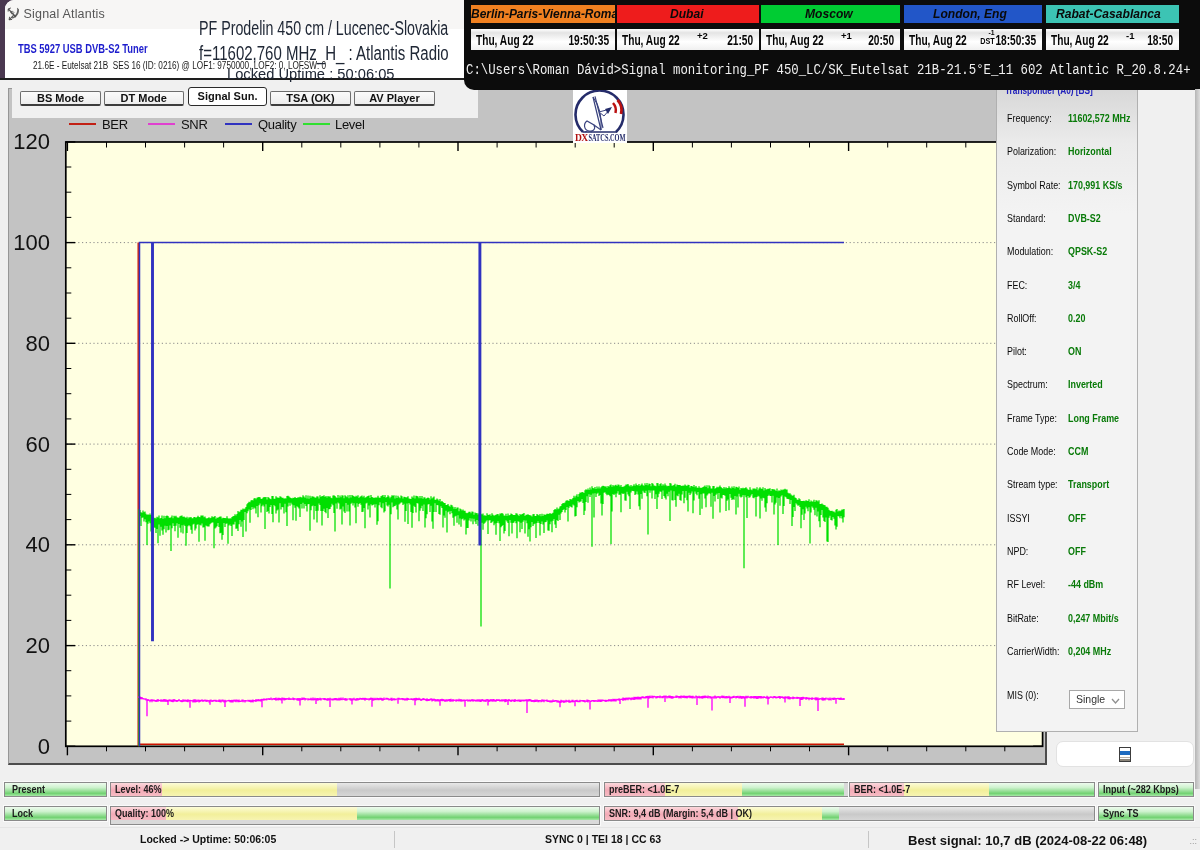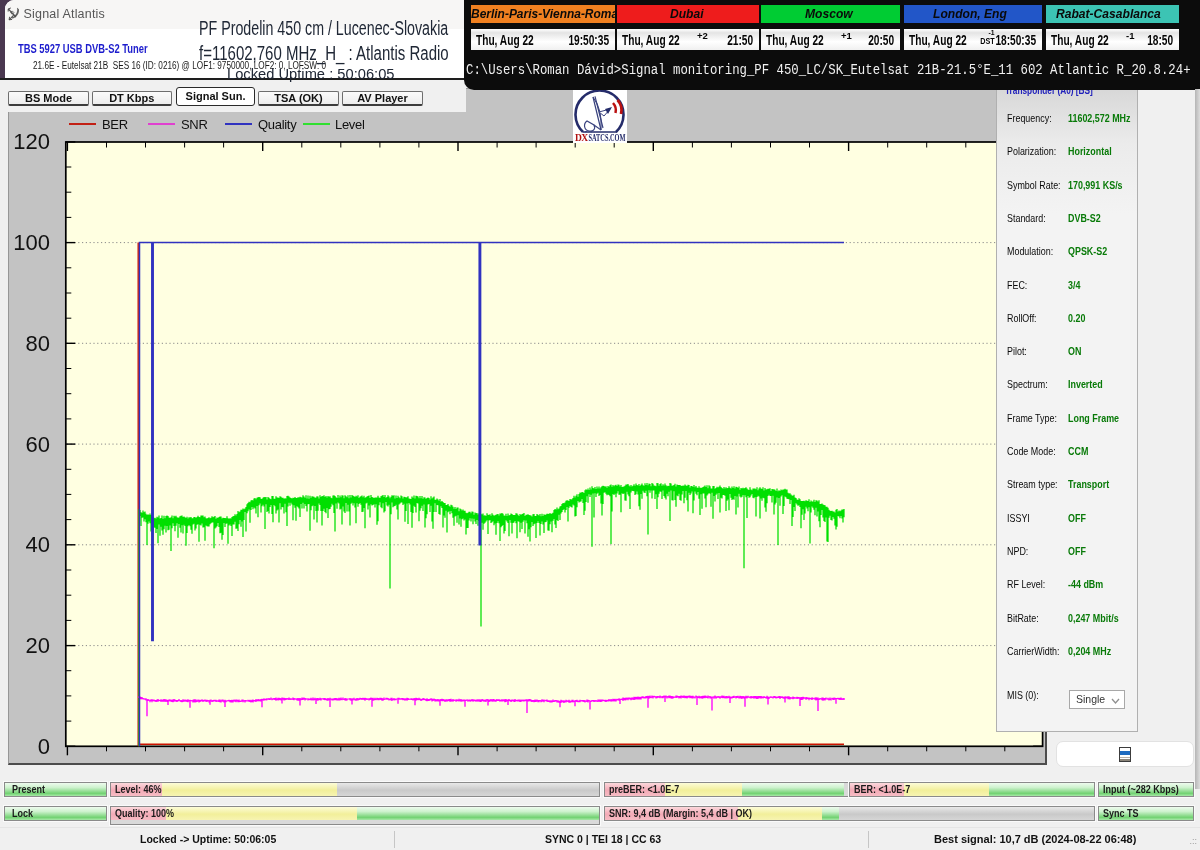--- a/index.html
+++ b/index.html
@@ -162,23 +162,23 @@
 <line x1="69" y1="124" x2="96" y2="124" stroke="#c22014" stroke-width="2"></line>
 <line x1="148" y1="124" x2="175" y2="124" stroke="#e040d0" stroke-width="2"></line>
 <line x1="225" y1="124" x2="252" y2="124" stroke="#3032c0" stroke-width="2"></line>
 <line x1="303" y1="124" x2="330" y2="124" stroke="#30e030" stroke-width="2"></line>
 <text x="102" y="129" font-size="13" fill="#111" font-family="Liberation Sans, sans-serif" letter-spacing="-0.3">BER</text>
 <text x="181" y="129" font-size="13" fill="#111" font-family="Liberation Sans, sans-serif" letter-spacing="-0.3">SNR</text>
 <text x="258" y="129" font-size="13" fill="#111" font-family="Liberation Sans, sans-serif" letter-spacing="-0.3">Quality</text>
 <text x="335" y="129" font-size="13" fill="#111" font-family="Liberation Sans, sans-serif" letter-spacing="-0.3">Level</text>
 </svg>
 
-<div class="abs" style="left:0;top:79.5px;width:466px;height:32px;background:#f0f0f0">
+<div class="abs" style="left:12px;top:79.5px;width:466px;height:38px;background:#f0f0f0">
   <div class="abs" style="left:8px;top:11px;width:81px;height:15px;background:linear-gradient(#fbfbfb,#ededed);border:1px solid #6e6e6e;border-bottom:2px solid #3c3c3c;border-radius:2px;text-align:center;font-size:11px;font-weight:bold;color:#111;line-height:13px">BS Mode</div>
-  <div class="abs" style="left:91.5px;top:11px;width:80.5px;height:15px;background:linear-gradient(#fbfbfb,#ededed);border:1px solid #6e6e6e;border-bottom:2px solid #3c3c3c;border-radius:2px;text-align:center;font-size:11px;font-weight:bold;color:#111;line-height:13px">DT Kbps</div>
+  <div class="abs" style="left:91.5px;top:11px;width:80.5px;height:15px;background:linear-gradient(#fbfbfb,#ededed);border:1px solid #6e6e6e;border-bottom:2px solid #3c3c3c;border-radius:2px;text-align:center;font-size:11px;font-weight:bold;color:#111;line-height:13px">DT Mode</div>
   <div class="abs" style="left:176px;top:7px;width:79px;height:19px;background:#fff;border:1.5px solid #2a2a2a;border-radius:3px;text-align:center;font-size:11px;font-weight:bold;color:#111;line-height:17px">Signal Sun.</div>
   <div class="abs" style="left:258px;top:11px;width:81px;height:15px;background:linear-gradient(#fbfbfb,#ededed);border:1px solid #6e6e6e;border-bottom:2px solid #3c3c3c;border-radius:2px;text-align:center;font-size:11px;font-weight:bold;color:#111;line-height:13px">TSA (OK)</div>
   <div class="abs" style="left:342px;top:11px;width:81px;height:15px;background:linear-gradient(#fbfbfb,#ededed);border:1px solid #6e6e6e;border-bottom:2px solid #3c3c3c;border-radius:2px;text-align:center;font-size:11px;font-weight:bold;color:#111;line-height:13px">AV Player</div>
 </div>
 
 <div class="abs" style="left:573px;top:90px;width:54px;height:53px;background:#fff">
   <svg width="54" height="53" viewBox="0 0 54 53">
     <path d="M43,43 A24,24 0 1 0 10,43" fill="none" stroke="#252c6a" stroke-width="2.6" transform="translate(0,-1)"></path>
     <path d="M10,42 L44,42" stroke="#252c6a" stroke-width="1.5"></path>
     <path d="M20,7 L28,40 M22,6.4 L30,38" stroke="#39427e" stroke-width="1.2" fill="none"></path>
@@ -326,15 +326,15 @@
 <div class="abs" style="left:1098px;top:805.5px;width:96px;height:15.5px;border:1px solid #8a8a8a;background:#d9d9d9;box-shadow:0 0 0 1px #fafafa">
     <div class="abs" style="left:0px;top:0;width:94px;height:13.5px;background:linear-gradient(#eefbee,#cdf2cd 35%,#72d272 80%,#a8e8a8)"></div>
     <div class="abs scx" style="left:4px;top:1.5px;font-size:10px;font-weight:bold;color:#1a1a1a;transform:scaleX(0.9)">Sync TS</div>
   </div>
 
 <div class="abs" style="left:0;top:827px;width:1200px;height:23px;background:#f0f0f0;border-top:1px solid #e5e5e5">
   <div class="abs" style="left:394px;top:3px;width:1px;height:17px;background:#c6c6c6"></div>
   <div class="abs" style="left:868px;top:3px;width:1px;height:17px;background:#c6c6c6"></div>
   <div class="abs" style="left:140px;top:5px;font-size:10.5px;font-weight:bold;color:#111">Locked -&gt; Uptime: 50:06:05</div>
   <div class="abs" style="left:545px;top:5px;font-size:10.5px;font-weight:bold;color:#111">SYNC 0 | TEI 18 | CC 63</div>
-  <div class="abs" style="left:934px;top:5px;font-size:11px;font-weight:bold;color:#111">Best signal: 10,7 dB (2024-08-22 06:48)</div>
+  <div class="abs" style="left:908px;top:5px;font-size:13px;font-weight:bold;color:#111">Best signal: 10,7 dB (2024-08-22 06:48)</div>
   <div class="abs" style="right:3px;top:8px;font-size:9px;color:#999">.::</div>
 </div>
 
 </body></html>

